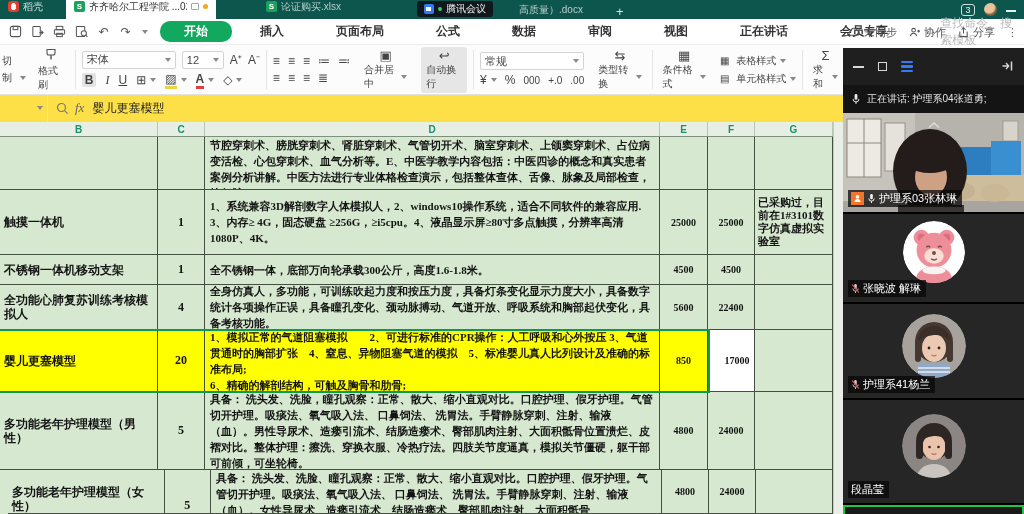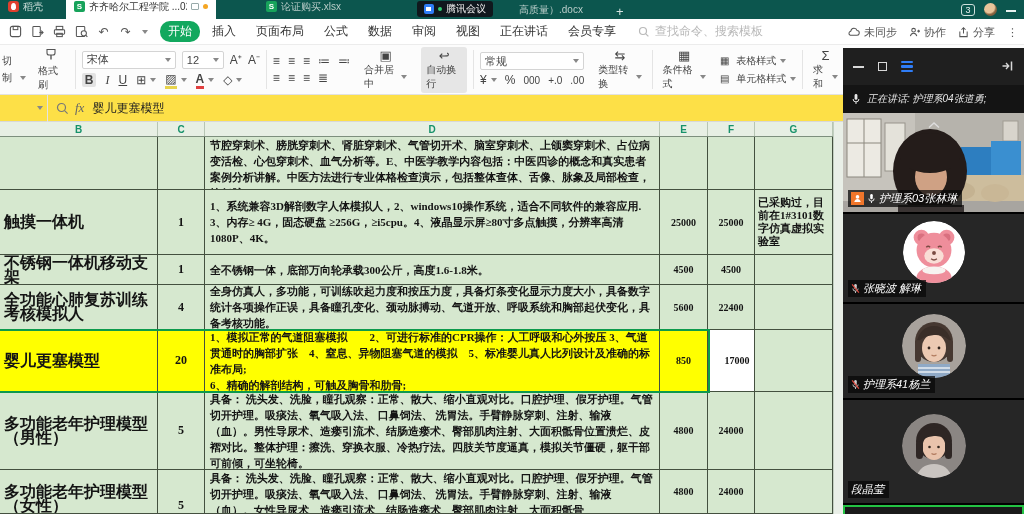--- a/index.html
+++ b/index.html
@@ -32,21 +32,21 @@
   .badge3{min-width:14px;height:12px;border:1px solid #cfe0dc;border-radius:3px;color:#e7f1ef;font-size:9px;display:flex;align-items:center;justify-content:center;padding:0 2px;}
   .avatar-sm{width:13px;height:13px;border-radius:50%;background:radial-gradient(circle at 40% 35%,#e9c49a 0 45%,#8a6642 60%,#5f452e 100%);}
   .winmin{width:10px;height:2px;background:#e7f1ef;margin-top:2px;}
 
   
   .menubar{position:absolute;left:0;top:19px;width:1024px;height:26px;background:#fff;display:flex;align-items:center;border-bottom:1px solid #ececec;}
   .qicons{display:flex;align-items:center;gap:7px;padding:0 8px;color:#555;}
   .qico{width:15px;height:15px;display:flex;align-items:center;justify-content:center;font-size:12px;color:#555;cursor:pointer;}
   .qico svg{display:block;}
   .menu-items{display:flex;align-items:center;gap:4px;margin-left:4px;}
-  .mi{font-size:12px;color:#333;padding:2px 8px;border-radius:10px;cursor:pointer;white-space:nowrap;}
+  .mi{font-size:12px;color:#333;padding:2px 24px;border-radius:10px;cursor:pointer;white-space:nowrap;font-weight:bold;}
   .mi.active{background:#12a85e;color:#fff;}
   .menu-search{display:flex;align-items:center;gap:5px;margin-left:14px;color:#b9b9b9;font-size:12px;cursor:text;}
   .mb-right{position:absolute;right:6px;top:0;height:26px;display:flex;align-items:center;gap:12px;color:#555;font-size:11px;}
   .mb-act{display:flex;align-items:center;gap:4px;cursor:pointer;}
 
   
   .toolbar{position:absolute;left:0;top:45px;width:1024px;height:50px;background:#fcfcfc;border-bottom:1px solid #e2e2e2;display:flex;align-items:stretch;color:#444;}
   .tgroup{display:flex;flex-direction:column;justify-content:center;padding:2px 5px;gap:3px;}
   .tsep{width:1px;background:#e4e4e4;margin:5px 1px;}
   .trow{display:flex;align-items:center;gap:6px;}
@@ -67,34 +67,34 @@
   .fvalue{font-size:12px;color:#222;}
 
   
   .sheet{position:absolute;left:0;top:122px;width:843px;height:392px;background:#d6e8cf;overflow:hidden;}
   .colhead{display:flex;height:15px;background:#e7efe4;border-bottom:1px solid #7d8f7d;}
   .ch{border-right:1px solid #b7c5b4;color:#17926a;font-size:10px;font-weight:bold;display:flex;align-items:center;justify-content:center;cursor:pointer;}
   .col-b{width:158px;}.col-c{width:47px;}.col-d{width:455px;}.col-e{width:48px;}.col-f{width:47px;}.col-g{width:78px;}.col-h{width:10px;}
   .grow{display:flex;}
   .cell{border-right:1px solid #44503f;border-bottom:1px solid #44503f;background:#d6e8cf;overflow:hidden;color:#141414;
         font-family:"Liberation Serif",serif;font-weight:700;cursor:cell;}
-  .name-cell{font-size:16px;display:flex;align-items:center;padding:0 4px;line-height:14px;}
+  .name-cell{font-size:12px;display:flex;align-items:center;padding:0 4px;line-height:14px;}
   .qty-cell{font-size:12px;display:flex;align-items:center;justify-content:center;}
   .desc-cell{font-size:11px;line-height:16px;padding:0 5px;display:flex;align-items:center;}
   .desc-cell>span{white-space:pre-wrap;width:100%;}
   .desc-top{align-items:flex-start;}
   .price-cell{font-size:10px;display:flex;align-items:center;justify-content:center;}
   .note-cell{font-size:11px;line-height:13px;padding:1px 3px;display:flex;align-items:center;}
   .r1{height:53px;}.r2{height:65px;}.r3{height:30px;}.r4{height:45px;}.r5{height:62px;}.r6{height:78px;}.r7{height:44px;}
   .yellow{background:#ffff00;}
   .whitebg{background:#ffffff;padding-left:12px;}
   .selbox{position:absolute;left:-2px;top:207px;width:712px;height:64px;border:2px solid #0d9a4c;pointer-events:none;z-index:4;}
 
   
-  .meeting{position:absolute;left:843px;top:48px;width:181px;height:466px;background:#000;z-index:10;display:flex;flex-direction:column;font-style:italic;}
+  .meeting{position:absolute;left:843px;top:48px;width:181px;height:466px;background:#000;z-index:10;display:flex;flex-direction:column;}
   .mhead{height:37px;background:#1f1f1f;display:flex;align-items:center;padding:0 10px;gap:14px;flex:none;}
   .mh-min{width:11px;height:2px;background:#d8d8d8;cursor:pointer;}
   .mh-max{width:9px;height:9px;border:1.5px solid #d8d8d8;cursor:pointer;}
   .mh-list{display:flex;flex-direction:column;gap:2px;cursor:pointer;}
   .mh-list i{display:block;width:12px;height:2.5px;background:#2f7df6;border-radius:1px;}
   .mh-exit{margin-left:auto;cursor:pointer;color:#d8d8d8;}
   .mstatus{height:28px;background:#141414;display:flex;align-items:center;gap:6px;padding:0 8px;flex:none;}
   .mstatus span{color:#e8e8e8;font-size:10px;white-space:nowrap;overflow:hidden;}
   .tile{position:relative;background:#262626;flex:none;margin-top:2px;overflow:hidden;}
   .tile.first{margin-top:0;}
@@ -495,21 +495,21 @@
       <div class="cell desc-cell col-d r6">
           <span>具备： 洗头发、洗脸，瞳孔观察：正常、散大、缩小直观对比。口腔护理、假牙护理。气管切开护理。吸痰法、氧气吸入法、 口鼻饲法、 洗胃法。手臂静脉穿刺、注射、输液（血）。男性导尿术、造瘘引流术、结肠造瘘术、臀部肌肉注射、大面积骶骨位置溃烂、皮褶对比。整体护理：擦洗、穿换衣服、冷热疗法。四肢关节度逼真，模拟关节僵硬，躯干部可前倾，可坐轮椅。</span>
         </div>
       <div class="cell price-cell col-e r6">4800</div>
       <div class="cell price-cell col-f r6">24000</div>
       <div class="cell note-cell col-g r6"></div>
       <div class="cell col-h r6"></div>
     </div>
 
     <div class="grow r7">
-      <div class="cell name-cell col-b r7" style="align-items:flex-end;">
+      <div class="cell name-cell col-b r7" style="align-items:flex-end;margin-left:8px;">
           <span>多功能老年护理模型（女性）</span>
         </div>
       <div class="cell qty-cell col-c r7" style="align-items:flex-end;">5</div>
       <div class="cell desc-cell desc-top col-d r7">
           <span>具备： 洗头发、洗脸、瞳孔观察：正常、散大、缩小直观对比。口腔护理、假牙护理。气管切开护理。吸痰法、氧气吸入法、 口鼻饲法、 洗胃法。手臂静脉穿刺、注射、输液（血）。女性导尿术、造瘘引流术、结肠造瘘术、臀部肌肉注射、大面积骶骨</span>
         </div>
       <div class="cell price-cell col-e r7">4800</div>
       <div class="cell price-cell col-f r7">24000</div>
       <div class="cell note-cell col-g r7"></div>
       <div class="cell col-h r7"></div>

